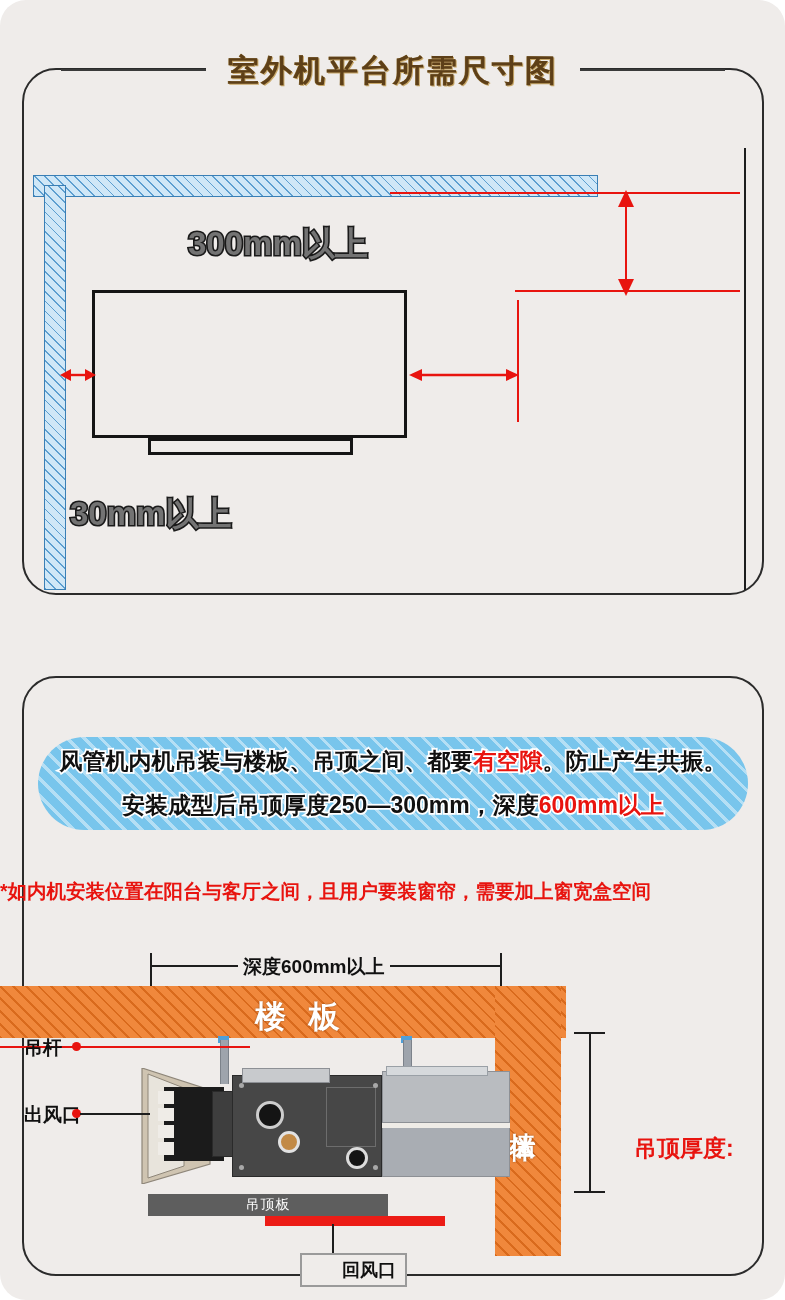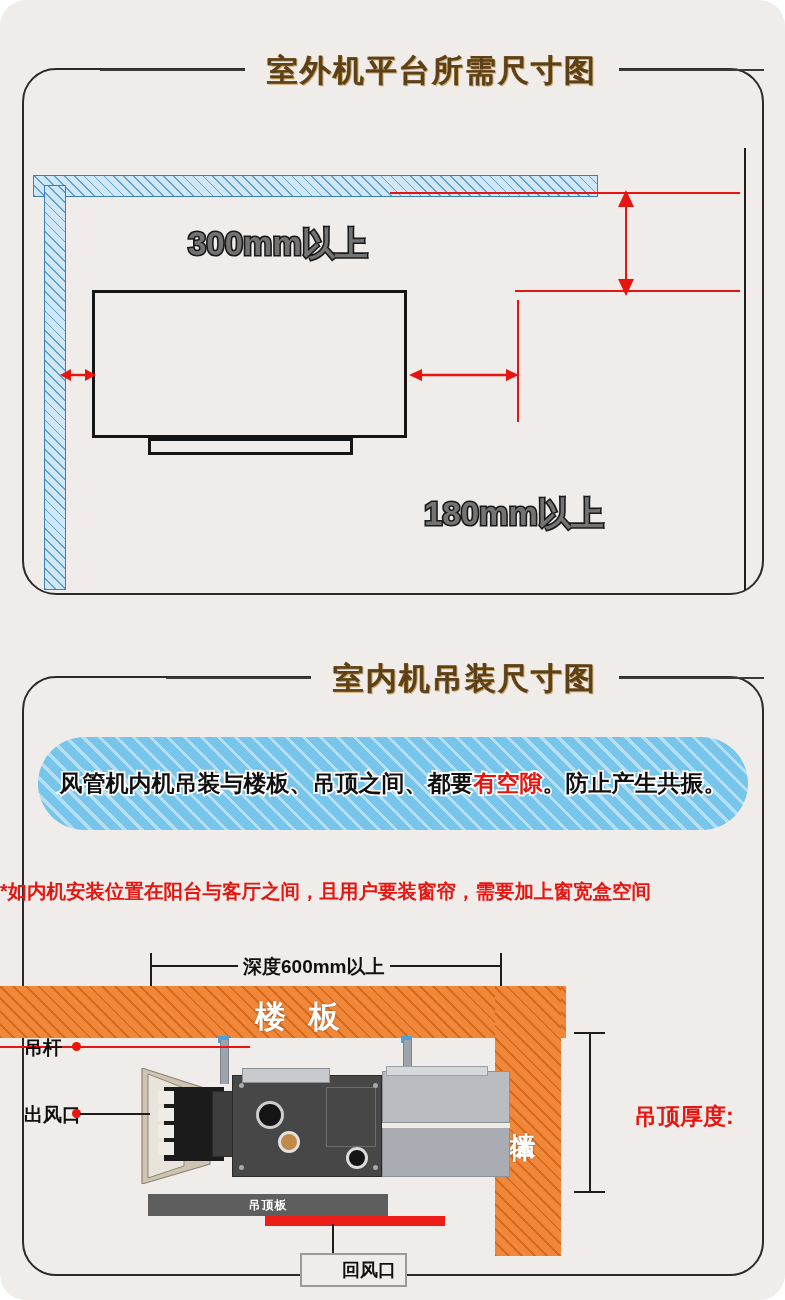--- a/index.html
+++ b/index.html
@@ -34,21 +34,21 @@
     box-sizing: border-box;
   }
   .panel-1 { left: 22px; top: 68px; width: 742px; height: 527px; }
   .panel-2 { left: 22px; top: 676px; width: 742px; height: 600px; }
 
   
   .title-wrap {
     position: absolute;
     display: flex;
     align-items: center;
-    justify-content: flex-end;
+    justify-content: center;
     width: 742px;
     left: 22px;
     height: 50px;
   }
   .title-text {
     font-size: 31px;
     font-weight: bold;
     color: #5d3f18;
     letter-spacing: 2px;
     padding: 0 22px;
@@ -222,22 +222,22 @@
   .callout-line-blk { position: absolute; height: 2px; background: #1d1d1d; }
 
   .ceiling-board {
     position: absolute;
     background: #5e5e5e;
     display: flex;
     align-items: center;
     justify-content: center;
   }
   .ceiling-board span {
-    font-size: 12px;
-    font-weight: bold;
+    font-size: 14px;
+    font-weight: normal;
     color: #ffffff;
     letter-spacing: 1px;
   }
   .return-bar { position: absolute; background: #ec1c16; }
   .return-box {
     position: absolute;
     border: 2px solid #9a9a9a;
     background: #efecea;
     padding: 3px 9px;
     font-size: 18px;
@@ -245,20 +245,21 @@
     color: #101010;
     white-space: nowrap;
   }
   .thick-label {
     position: absolute;
     font-size: 23px;
     font-weight: bold;
     color: #e8140f;
     white-space: nowrap;
     line-height: 1.7;
+    margin-top: 32px;
   }
 
   
   .mach { position: absolute; }
   .mach-body {
     position: absolute;
     background: #474747;
     border: 1px solid #2a2a2a;
     box-sizing: border-box;
   }
@@ -342,33 +343,31 @@
     <polygon points="36,9 25,3 25,15" fill="#e8140f"></polygon>
   </svg>
 
   <svg class="abs" style="left:409px; top:366px;" width="110" height="18" viewBox="0 0 110 18">
     <line x1="6" y1="9" x2="104" y2="9" stroke="#e8140f" stroke-width="2.4"></line>
     <polygon points="0,9 13,3 13,15" fill="#e8140f"></polygon>
     <polygon points="110,9 97,3 97,15" fill="#e8140f"></polygon>
   </svg>
   <div class="red-line-v" style="left:517px; top:300px; height:122px;"></div>
 
-  <div class="dim-label" style="left:424px; top:492px;">180mm以上</div>
+  <div class="dim-label" style="left:70px; top:492px;">30mm以上</div>
 
   <div class="panel panel-2"></div>
 
-  <div class="title-wrap title-2">
-    <div class="title-rule left"></div>
-    <div class="title-text">室内机吊装尺寸图</div>
-    <div class="title-rule right"></div>
-  </div>
 
   <div class="info-pill hatch-blue-pill">
     <div class="info-line">
       <span>风管机内机吊装与楼板、吊顶之间、都要</span><span class="red">有空隙</span><span>。防止产生共振。</span>
+    </div>
+    <div class="info-line">
+      <span>安装成型后吊顶厚度250—300mm，深度</span><span class="red">600mm以上</span>
     </div>
   </div>
 
   <div class="note-line">*如内机安装位置在阳台与客厅之间，且用户要装窗帘，需要加上窗宽盒空间</div>
 
   <div class="blk-line-h" style="left:150px; top:965px; width:352px;"></div>
   <div class="blk-line-v" style="left:150px; top:953px; height:33px;"></div>
   <div class="blk-line-v" style="left:500px; top:953px; height:33px;"></div>
   <div class="dim-text-blk" style="left:238px; top:954px;">深度600mm以上</div>
 

